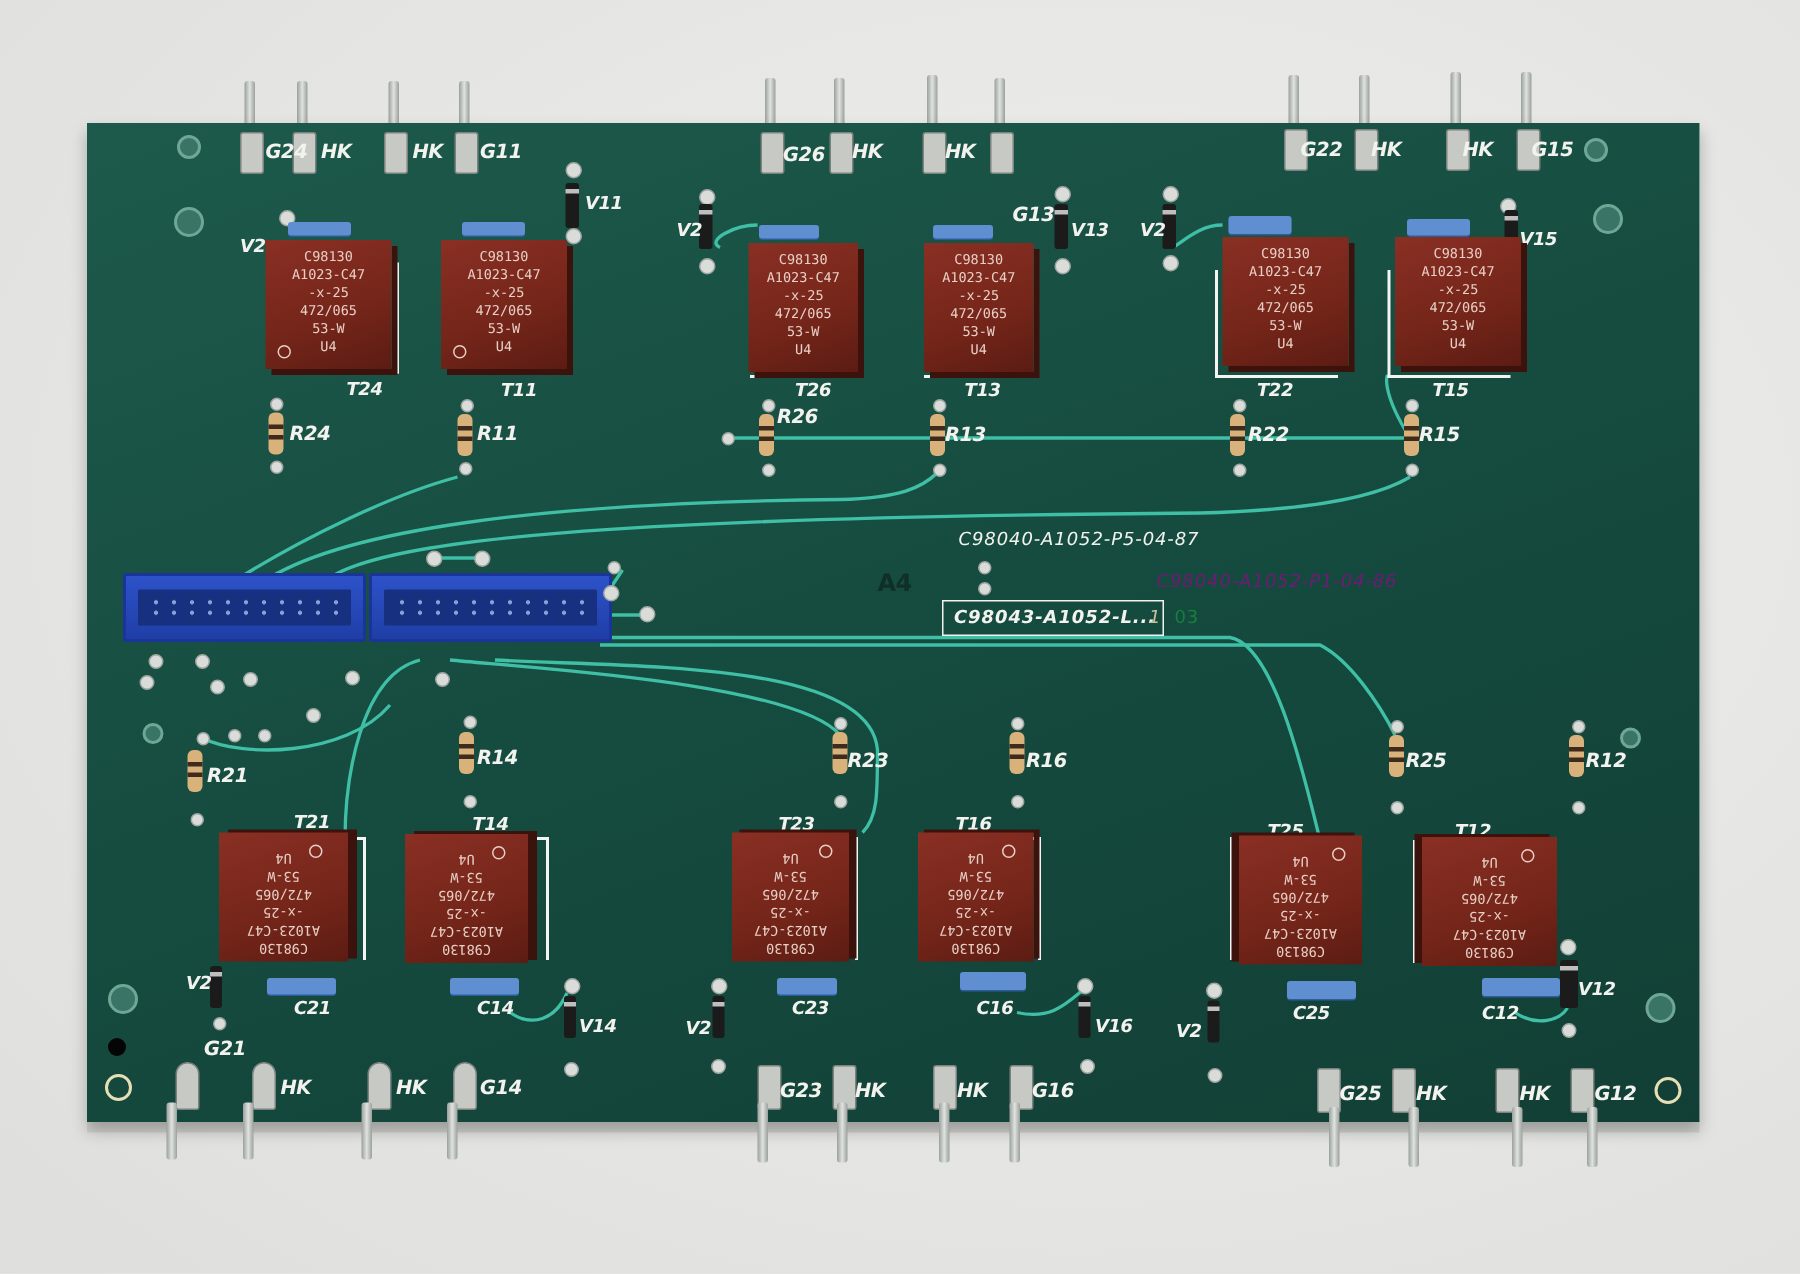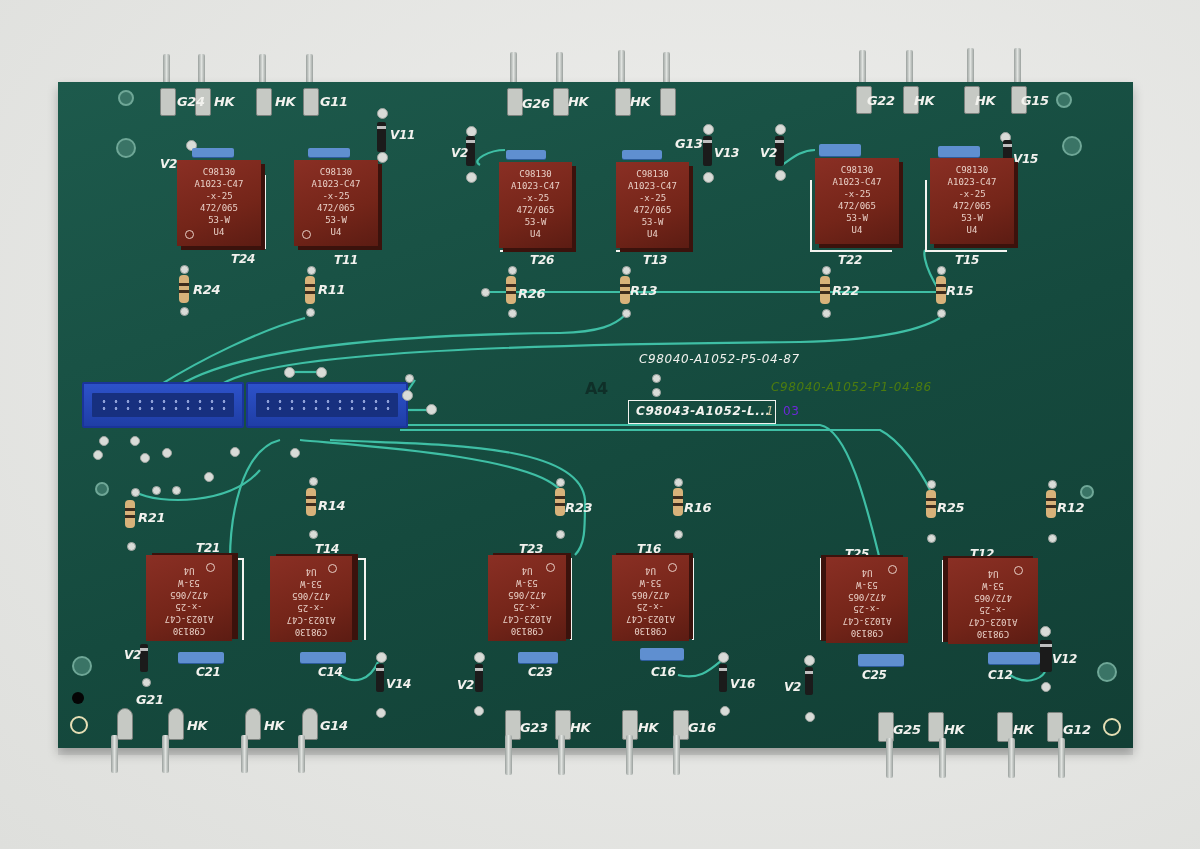--- a/index.html
+++ b/index.html
@@ -3,21 +3,21 @@
 <meta charset="utf-8">
 <style>
   html,body{margin:0;padding:0;}
   body{width:1200px;height:849px;overflow:hidden;background:#e6e7e5;font-family:"DejaVu Sans",sans-serif;position:relative;}
   .bg{position:absolute;inset:0;background:radial-gradient(ellipse at 60% 40%,#efefed 0%,#dedfdc 100%);}
   .board{position:absolute;left:58px;top:82px;width:1075px;height:666px;background:linear-gradient(160deg,#1d5a4c 0%,#154a3e 55%,#123f35 100%);box-shadow:0 6px 10px rgba(0,0,0,.25);}
   .board-shadow{position:absolute;left:58px;top:745px;width:1075px;height:10px;background:#cfd0ce;}
   .silk{position:absolute;color:#f2f2ee;font-style:italic;font-weight:bold;font-size:13px;letter-spacing:-0.3px;white-space:nowrap;}
   .silk.sm{font-size:12px;}
   .silk.code{font-size:12px;font-weight:normal;letter-spacing:0.6px;}
-  .silk.code.teal{color:#4d7c0f;}
+  .silk.code.teal{color:#701a75;}
   .silk.a4{color:#0f2f28;font-size:16px;font-style:normal;}
   .box{position:absolute;border:1.5px solid #f2f2ee;}
   .xfmr{position:absolute;width:84px;height:86px;background:linear-gradient(160deg,#8a2f24 0%,#742519 60%,#5c1c13 100%);box-shadow:4px 4px 0 #3b120c;}
   .xfmr .txt{position:absolute;left:6px;right:6px;top:6px;color:#e8cfc6;font-size:9px;line-height:12px;text-align:center;font-family:"DejaVu Sans Mono",monospace;}
   .xfmr .txt.flip{transform:rotate(180deg);}
   .xfmr .ring{position:absolute;width:7px;height:7px;border:1px solid #e8cfc6;border-radius:50%;}
   .bracket{position:absolute;border:2px solid #f4f4f0;}
   .cap{position:absolute;width:50px;height:11px;background:#5f8fd0;border-radius:2px;box-shadow:0 1px 0 #2d5c9c;}
   .res{position:absolute;width:10px;height:28px;background:#d8b27a;border-radius:4px;}
   .res::before,.res::after{content:"";position:absolute;left:0;right:0;height:3px;background:#3d2b1d;}
@@ -182,21 +182,21 @@
         <div>A1023-C47</div>
         <div>-x-25</div>
         <div>472/065</div>
         <div>53-W</div>
         <div>U4</div>
     </div>
   </div>
   <span class="silk sm" style="left:530px;top:253px;">T26</span>
   <div class="pad" style="left:508px;top:266px;width:7px;height:7px;"></div>
   <div class="res" style="left:506px;top:276px;"></div>
-  <span class="silk" style="left:518px;top:286px;">R26</span>
+  <span class="silk" style="left:518px;top:271px;">R26</span>
   <div class="pad" style="left:481px;top:288px;width:7px;height:7px;"></div>
   <div class="pad" style="left:508px;top:309px;width:7px;height:7px;"></div>
 </div>
 
 <div>
   <div class="pad" style="left:703px;top:124px;"></div>
   <div class="diode" style="left:703px;top:136px;"></div>
   <span class="silk sm" style="left:714px;top:146px;">V13</span>
   <div class="pad" style="left:703px;top:172px;"></div>
   <div class="cap" style="left:622px;top:150px;width:40px;height:9px;"></div>
@@ -293,21 +293,21 @@
   <div class="pad" style="left:652px;top:374px;width:7px;height:7px;"></div>
   <div class="pad" style="left:652px;top:388px;width:7px;height:7px;"></div>
 </div>
 
 <span class="silk code" style="left:639px;top:352px;">C98040-A1052-P5-04-87</span>
 <span class="silk code teal" style="left:771px;top:380px;">C98040-A1052-P1-04-86</span>
 <span class="silk a4" style="left:585px;top:379px;">A4</span>
 <div class="box" style="left:628px;top:400px;width:146px;height:22px;"></div>
 <span class="silk code" style="left:636px;top:404px;font-weight:bold;">C98043-A1052-L...</span>
 <span class="silk code" style="left:766px;top:404px;color:#c8c29a;">1</span>
-<span class="silk code" style="left:783px;top:404px;color:#6d28d9;font-style:normal;">03</span>
+<span class="silk code" style="left:783px;top:404px;color:#15803d;font-style:normal;">03</span>
 
 <div>
   <div class="pad" style="left:131px;top:488px;width:7px;height:7px;"></div>
   <div class="res" style="left:125px;top:500px;"></div>
   <span class="silk" style="left:138px;top:510px;">R21</span>
   <div class="pad" style="left:127px;top:542px;width:7px;height:7px;"></div>
   <span class="silk sm" style="left:196px;top:541px;">T21</span>
   <div class="bracket" style="left:150px;top:558px;width:92px;height:80px;border-left:none;border-bottom:none;"></div>
   <div class="xfmr" style="left:146px;top:555px;width:86px;box-shadow:6px -2px 0 #3b120c;">
     <div class="txt flip" style="top:10px;">

